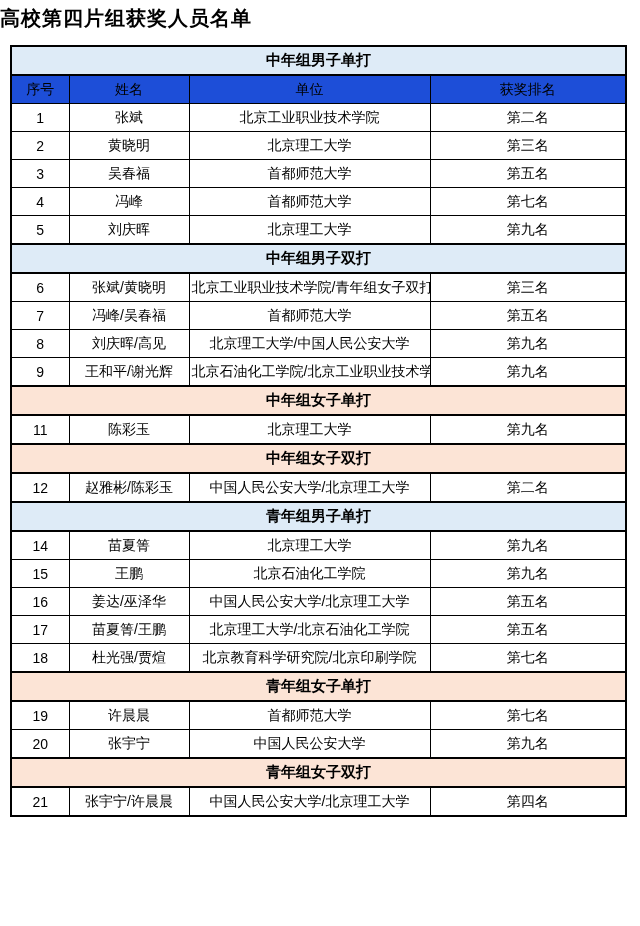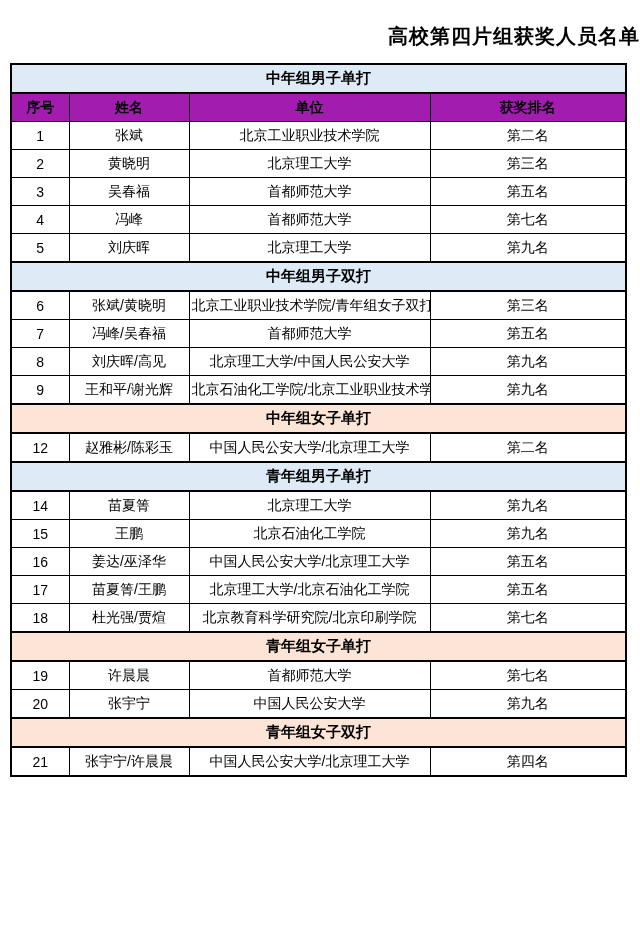--- a/index.html
+++ b/index.html
@@ -10,24 +10,24 @@
   }
   .page {
     position: relative;
     width: 640px;
     height: 926px;
     background: #ffffff;
     overflow: hidden;
   }
   .doc-title {
     margin: 0;
-    padding-top: 22px;
+    padding-top: 4px;
     height: 30px;
     line-height: 28px;
-    text-align: right;
+    text-align: left;
     font-size: 20px;
     font-weight: bold;
     color: #000000;
     letter-spacing: 1px;
   }
   table.awards {
     border-collapse: collapse;
     table-layout: fixed;
     width: 615px;
     margin: 11px 0 0 10px;
@@ -38,22 +38,22 @@
     text-align: center;
     vertical-align: middle;
     font-size: 14px;
     color: #000000;
     padding: 0 2px;
     height: 27px;
     overflow: hidden;
     white-space: nowrap;
   }
   table.awards th {
-    font-weight: bold;
-    background: #a21caf;
+    font-weight: normal;
+    background: #1d4ed8;
   }
   tr.section-row td {
     font-weight: bold;
     font-size: 15px;
     border-top: 2px solid #000000;
     border-bottom: 2px solid #000000;
   }
   tr.section-row.blue td { background: var(--blue-header, #DEEBF7); }
   tr.section-row.pink td { background: var(--pink-header, #FCE4D6); margin-top: 19px; }
 </style>
@@ -134,20 +134,29 @@
         <tr>
           <td>9</td>
           <td>王和平/谢光辉</td>
           <td>北京石油化工学院/北京工业职业技术学院</td>
           <td>第九名</td>
         </tr>
         <tr class="section-row pink">
           <td colspan="4">中年组女子单打</td>
         </tr>
         <tr>
+          <td>11</td>
+          <td>陈彩玉</td>
+          <td>北京理工大学</td>
+          <td>第九名</td>
+        </tr>
+        <tr class="section-row pink">
+          <td colspan="4">中年组女子双打</td>
+        </tr>
+        <tr>
           <td>12</td>
           <td>赵雅彬/陈彩玉</td>
           <td>中国人民公安大学/北京理工大学</td>
           <td>第二名</td>
         </tr>
         <tr class="section-row blue">
           <td colspan="4">青年组男子单打</td>
         </tr>
         <tr>
           <td>14</td>

